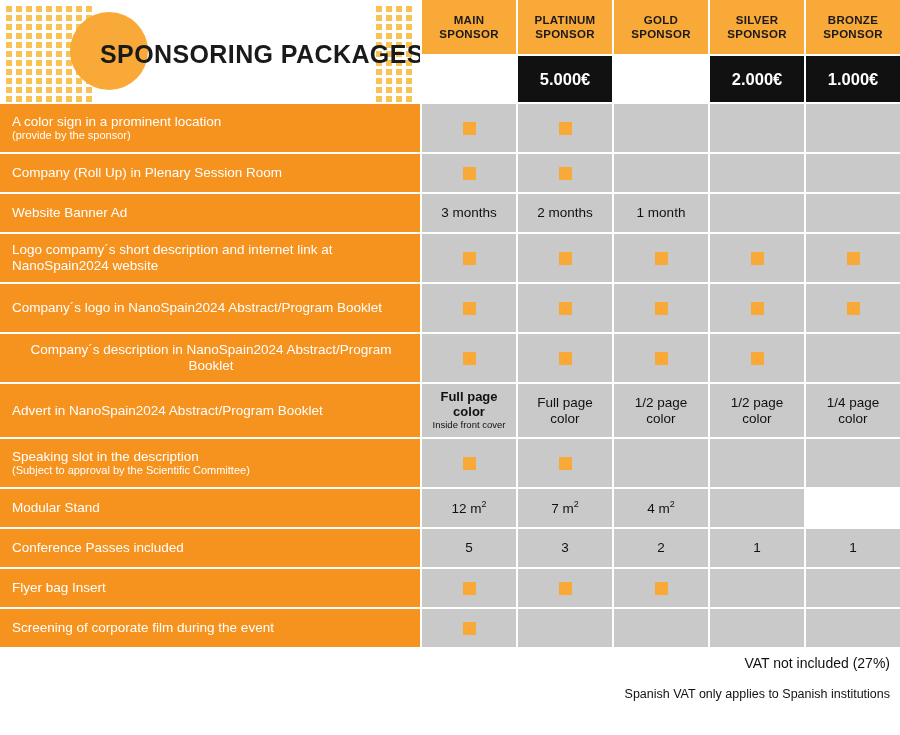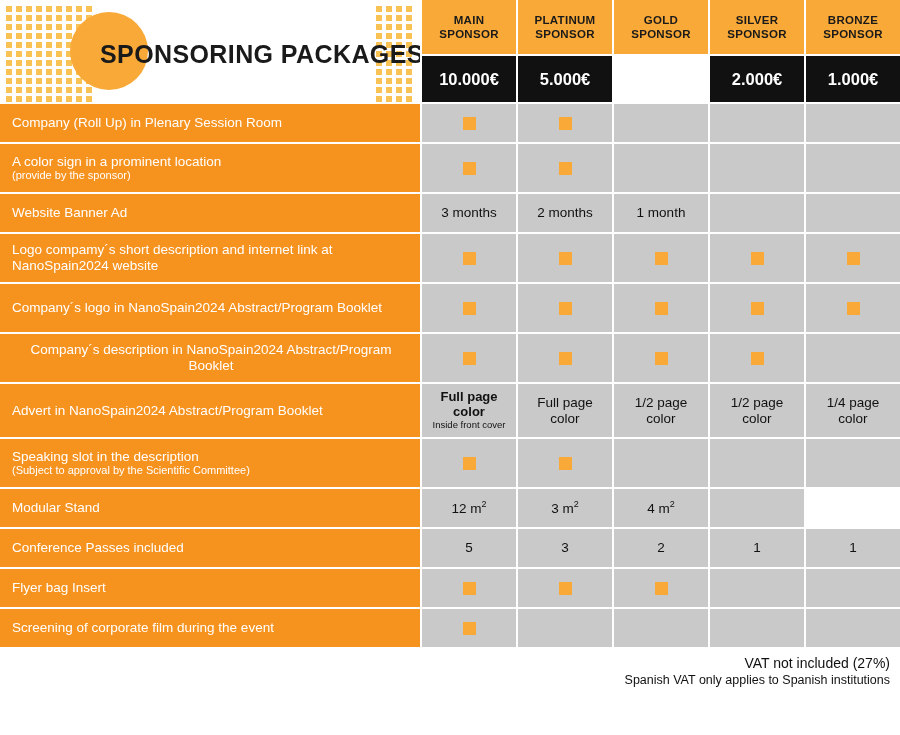--- a/index.html
+++ b/index.html
@@ -147,21 +147,21 @@
   .cell sup { font-size: 9px; }
 
   
   .footnote {
     width: 900px;
     text-align: right;
     padding: 8px 10px 0 0;
     color: #111111;
   }
   .footnote .l1 { font-size: 14px; }
-  .footnote .l2 { font-size: 12.5px; margin-top: 2px; }
+  .footnote .l2 { font-size: 12.5px; margin-top: 16px; }
 </style>
 </head>
 <body>
 
 <div id="page">
 
   <div class="header-row">
     <div class="title-cell">
       <div class="dots-left">
           <div class="dot" style="left: 6px; top: 6px;"></div>
@@ -312,21 +312,20 @@
         </div>
       <div class="circle"></div>
       <div class="title-text">SPONSORING PACKAGES</div>
     </div>
     <div id="pkg-heads" style="display:flex">
         <div class="pkg-head">
           <div class="name">
             <span>MAIN</span>
             <span>SPONSOR</span>
           </div>
-          <div class="price">10.000€</div>
         </div>
         <div class="pkg-head">
           <div class="name">
             <span>PLATINUM</span>
             <span>SPONSOR</span>
           </div>
           <div class="price">5.000€</div>
         </div>
         <div class="pkg-head">
           <div class="name">
@@ -345,38 +344,38 @@
           <div class="name">
             <span>BRONZE</span>
             <span>SPONSOR</span>
           </div>
           <div class="price">1.000€</div>
         </div>
       </div>
   </div>
 
   <div id="rows">
-      <div class="row" style="height: 38px;">
-        <div class="label-cell">
-          <div>Company (Roll Up) in Plenary Session Room</div>
-        </div>
-        <div class="cell">
-          <span class="sq"></span>
-        </div>
-        <div class="cell">
-          <span class="sq"></span>
-        </div>
-        <div class="cell empty"></div>
-        <div class="cell empty"></div>
-        <div class="cell empty"></div>
-      </div>
       <div class="row" style="height: 48px;">
         <div class="label-cell">
           <div>A color sign in a prominent location</div>
           <div class="sub">(provide by the sponsor)</div>
+        </div>
+        <div class="cell">
+          <span class="sq"></span>
+        </div>
+        <div class="cell">
+          <span class="sq"></span>
+        </div>
+        <div class="cell empty"></div>
+        <div class="cell empty"></div>
+        <div class="cell empty"></div>
+      </div>
+      <div class="row" style="height: 38px;">
+        <div class="label-cell">
+          <div>Company (Roll Up) in Plenary Session Room</div>
         </div>
         <div class="cell">
           <span class="sq"></span>
         </div>
         <div class="cell">
           <span class="sq"></span>
         </div>
         <div class="cell empty"></div>
         <div class="cell empty"></div>
         <div class="cell empty"></div>
@@ -507,21 +506,21 @@
         <div class="cell empty"></div>
       </div>
       <div class="row" style="height: 38px;">
         <div class="label-cell">
           <div>Modular Stand</div>
         </div>
         <div class="cell">
           <span><span>12 m</span><sup>2</sup></span>
         </div>
         <div class="cell">
-          <span><span>3 m</span><sup>2</sup></span>
+          <span><span>7 m</span><sup>2</sup></span>
         </div>
         <div class="cell">
           <span><span>4 m</span><sup>2</sup></span>
         </div>
         <div class="cell empty"></div>
       </div>
       <div class="row" style="height: 38px;">
         <div class="label-cell">
           <div>Conference Passes included</div>
         </div>

